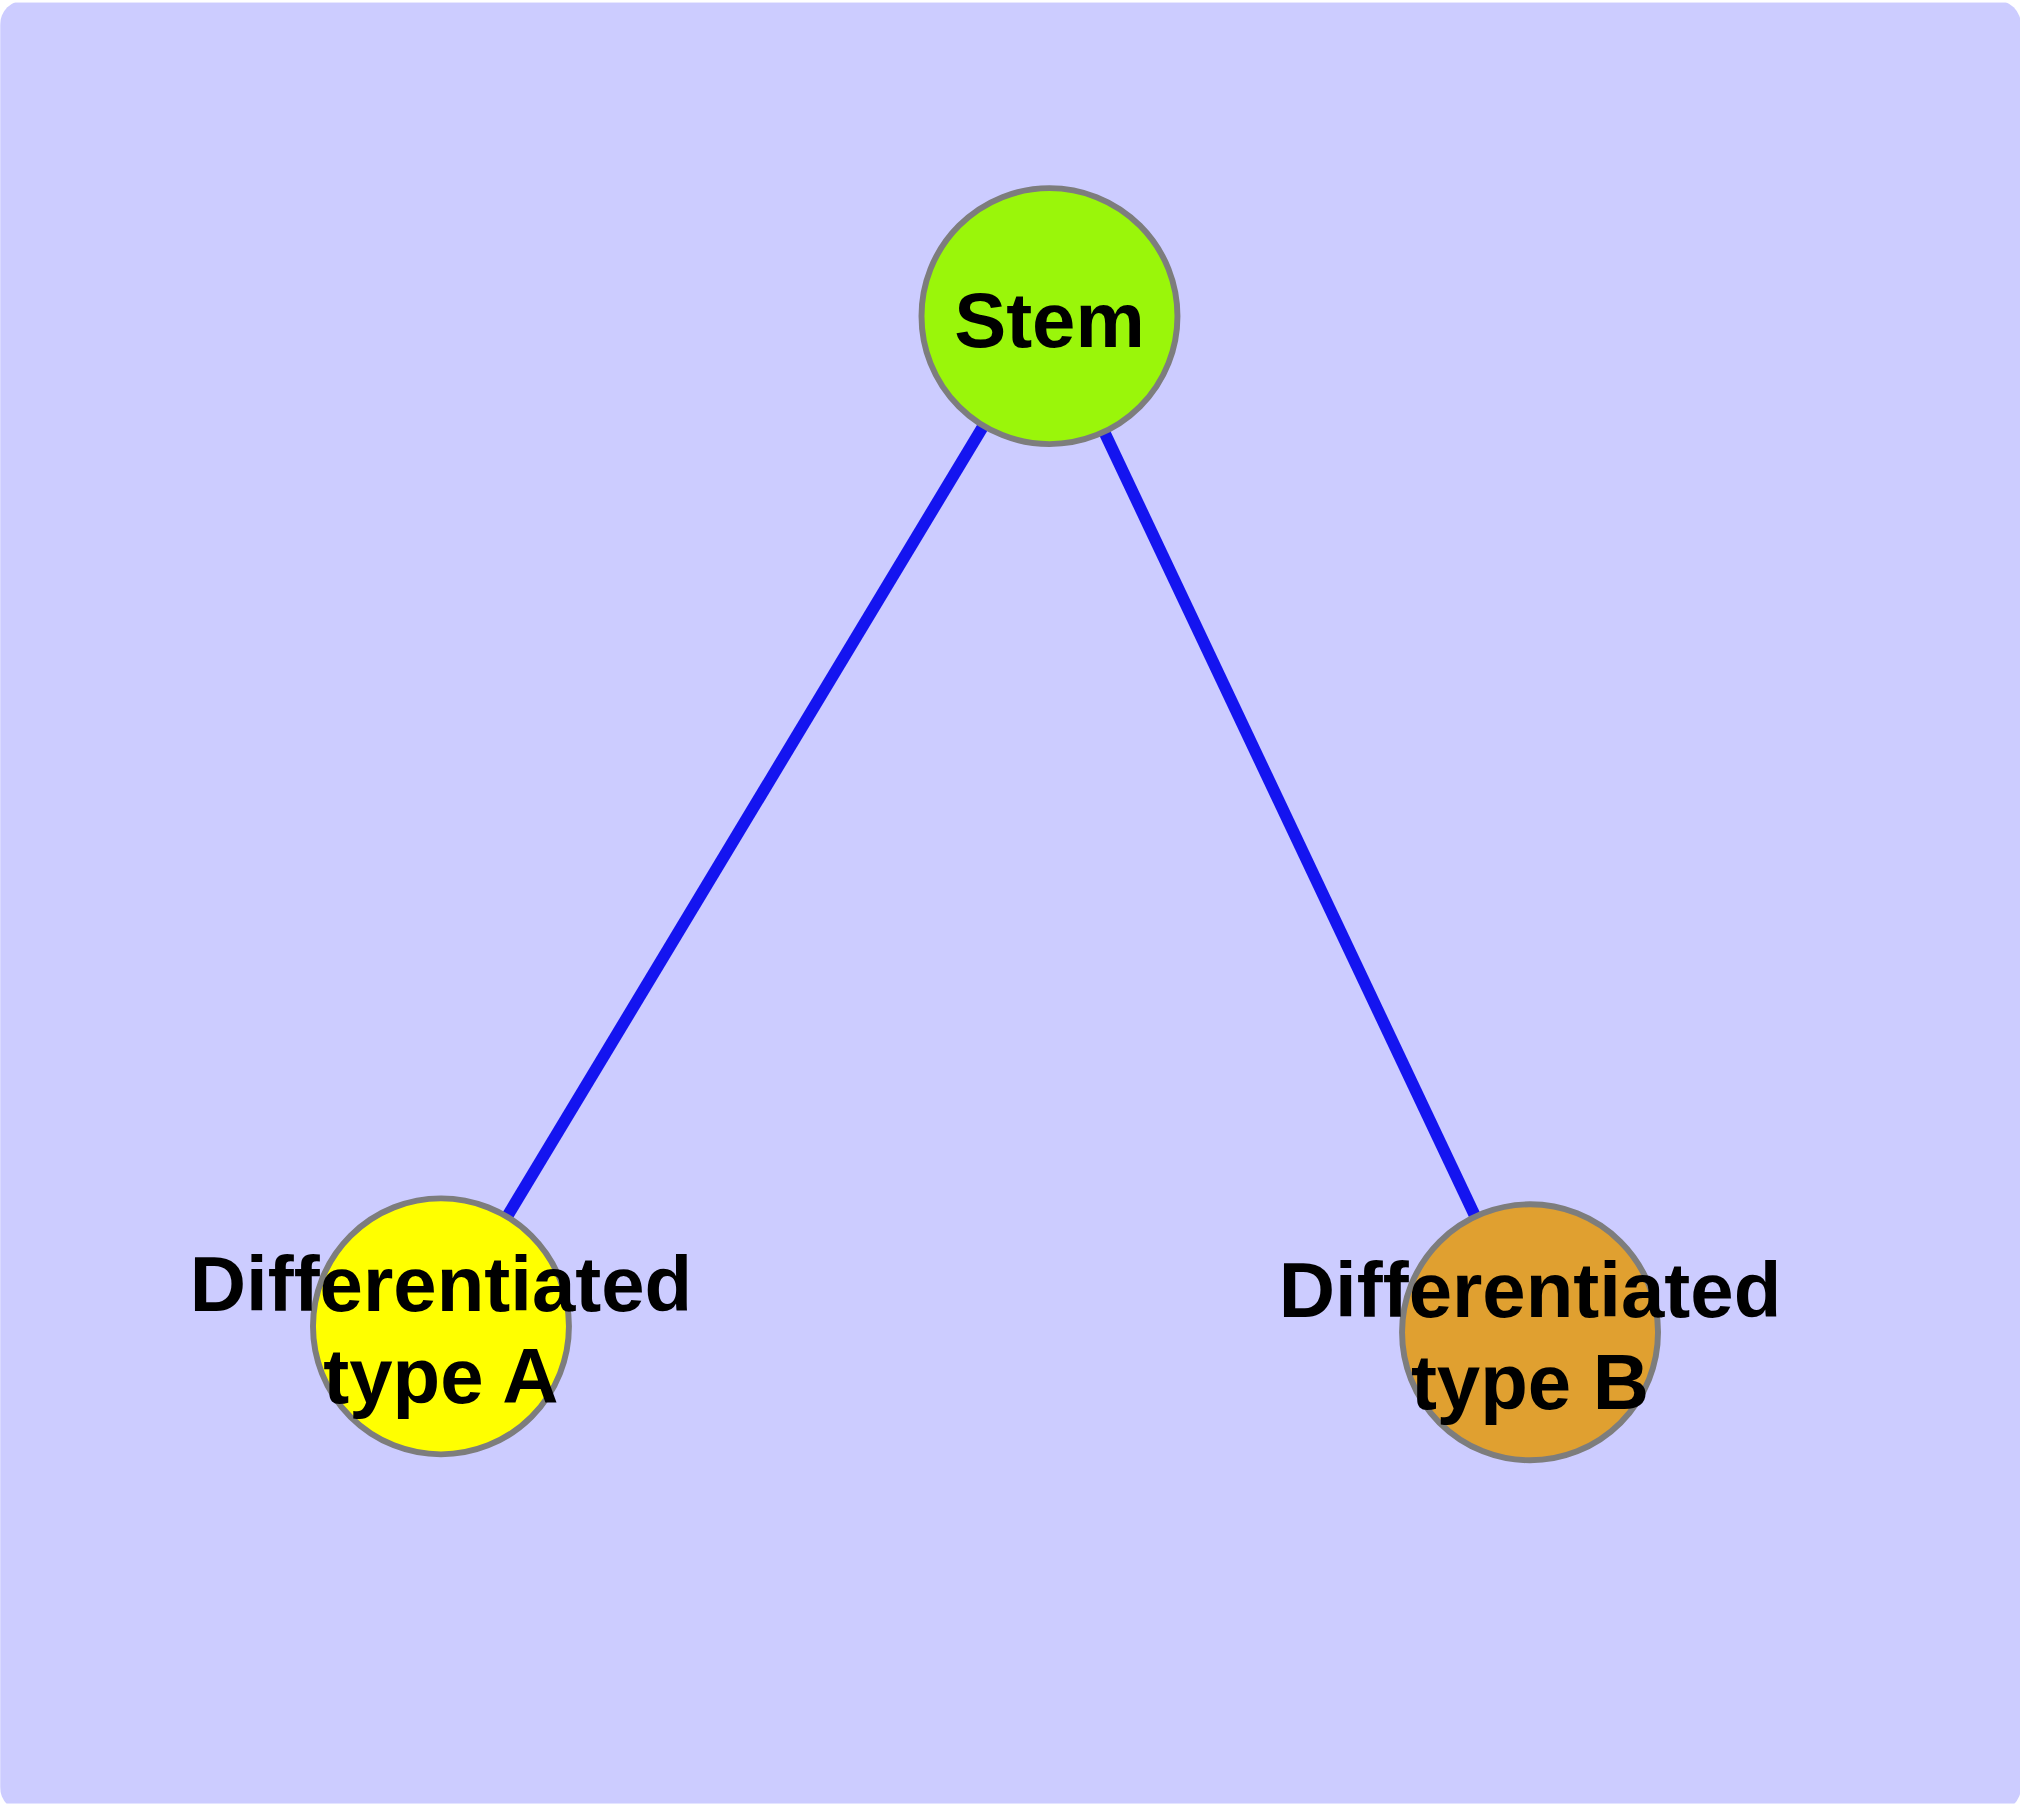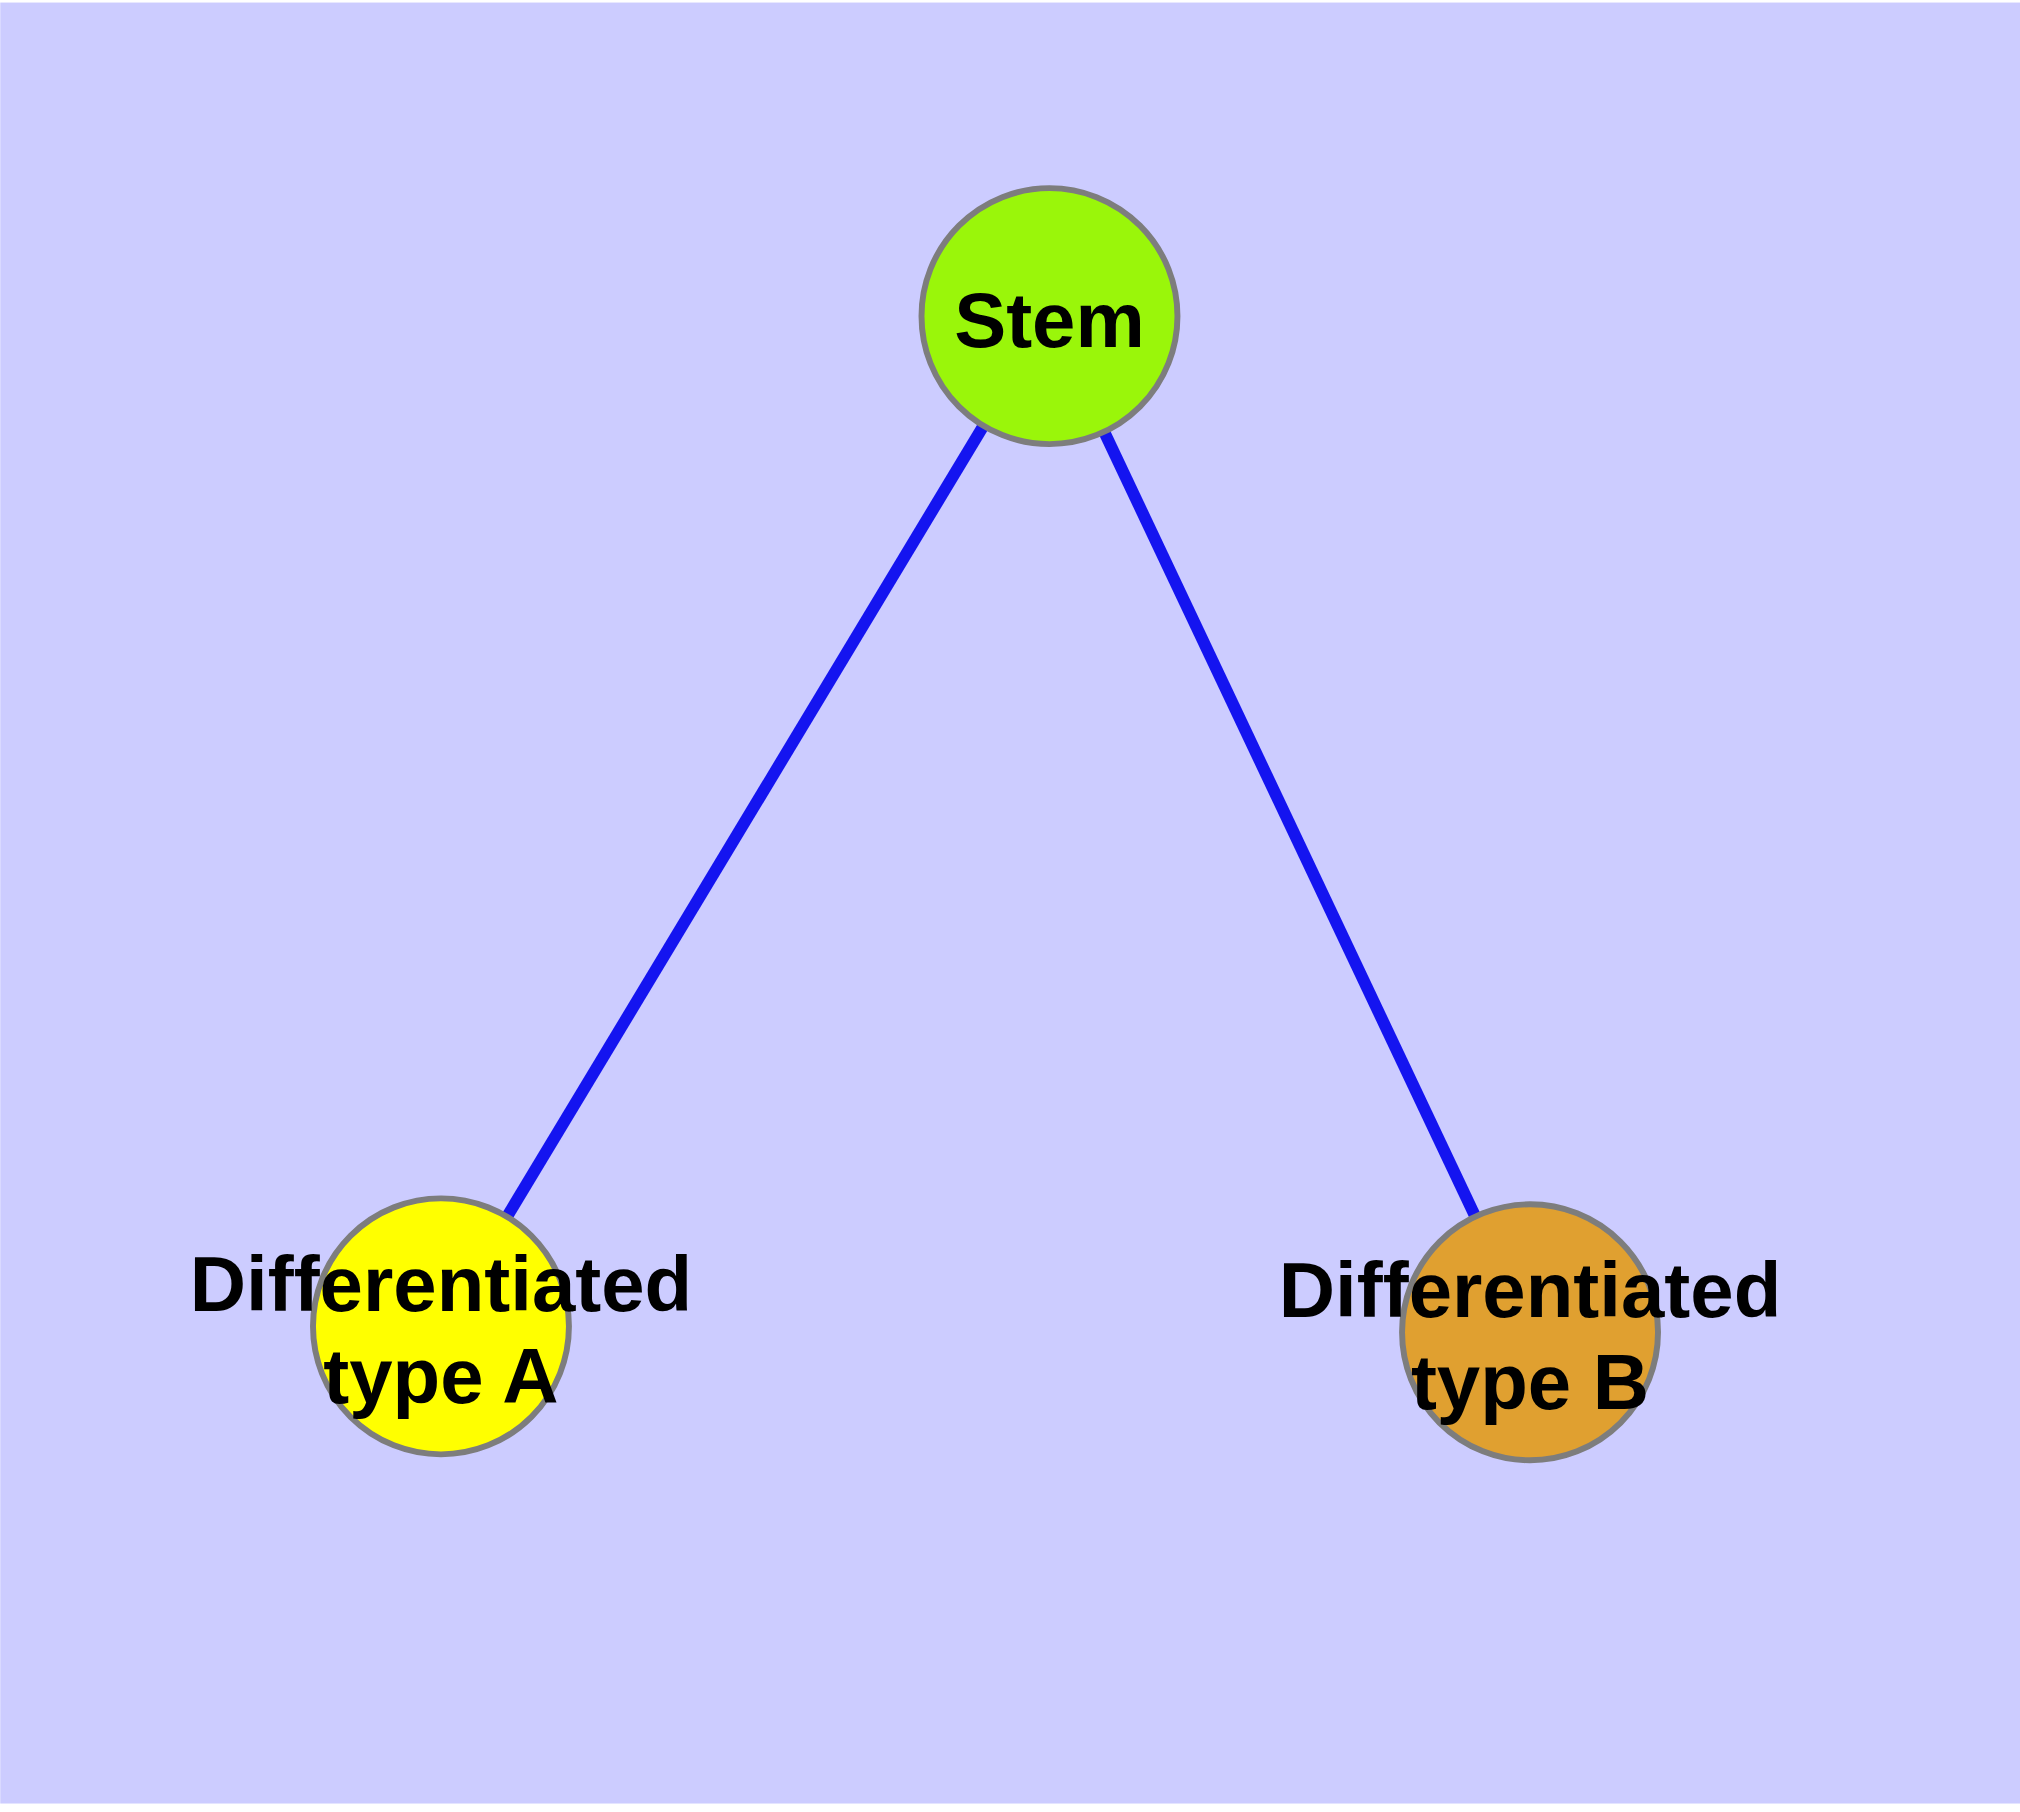--- a/index.html
+++ b/index.html
@@ -7,20 +7,21 @@
     padding: 0;
     background: #ffffff;
     font-family: "Liberation Sans", sans-serif;
   }
   .stage {
     position: relative;
     width: 2021px;
     height: 1812px;
     background: #ffffff;
     overflow: hidden;
+    border-radius: 25px;
   }
   svg { display: block; }
   .edge {
     stroke-width: 14px;
     stroke-linecap: butt;
     fill: none;
   }
   .node-circle {
     stroke: #7d7d7d;
     stroke-width: 7px;

